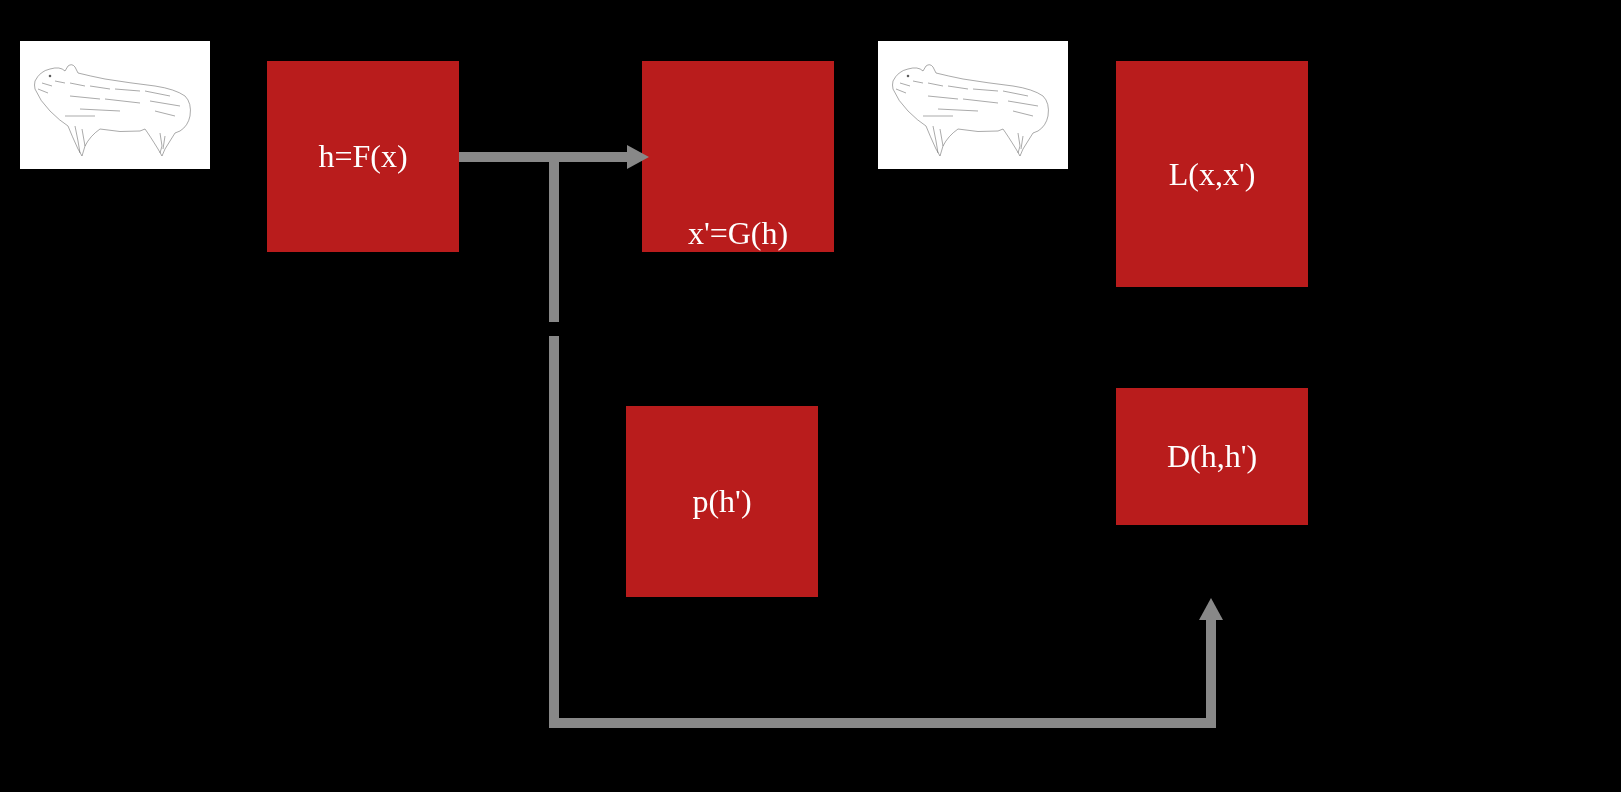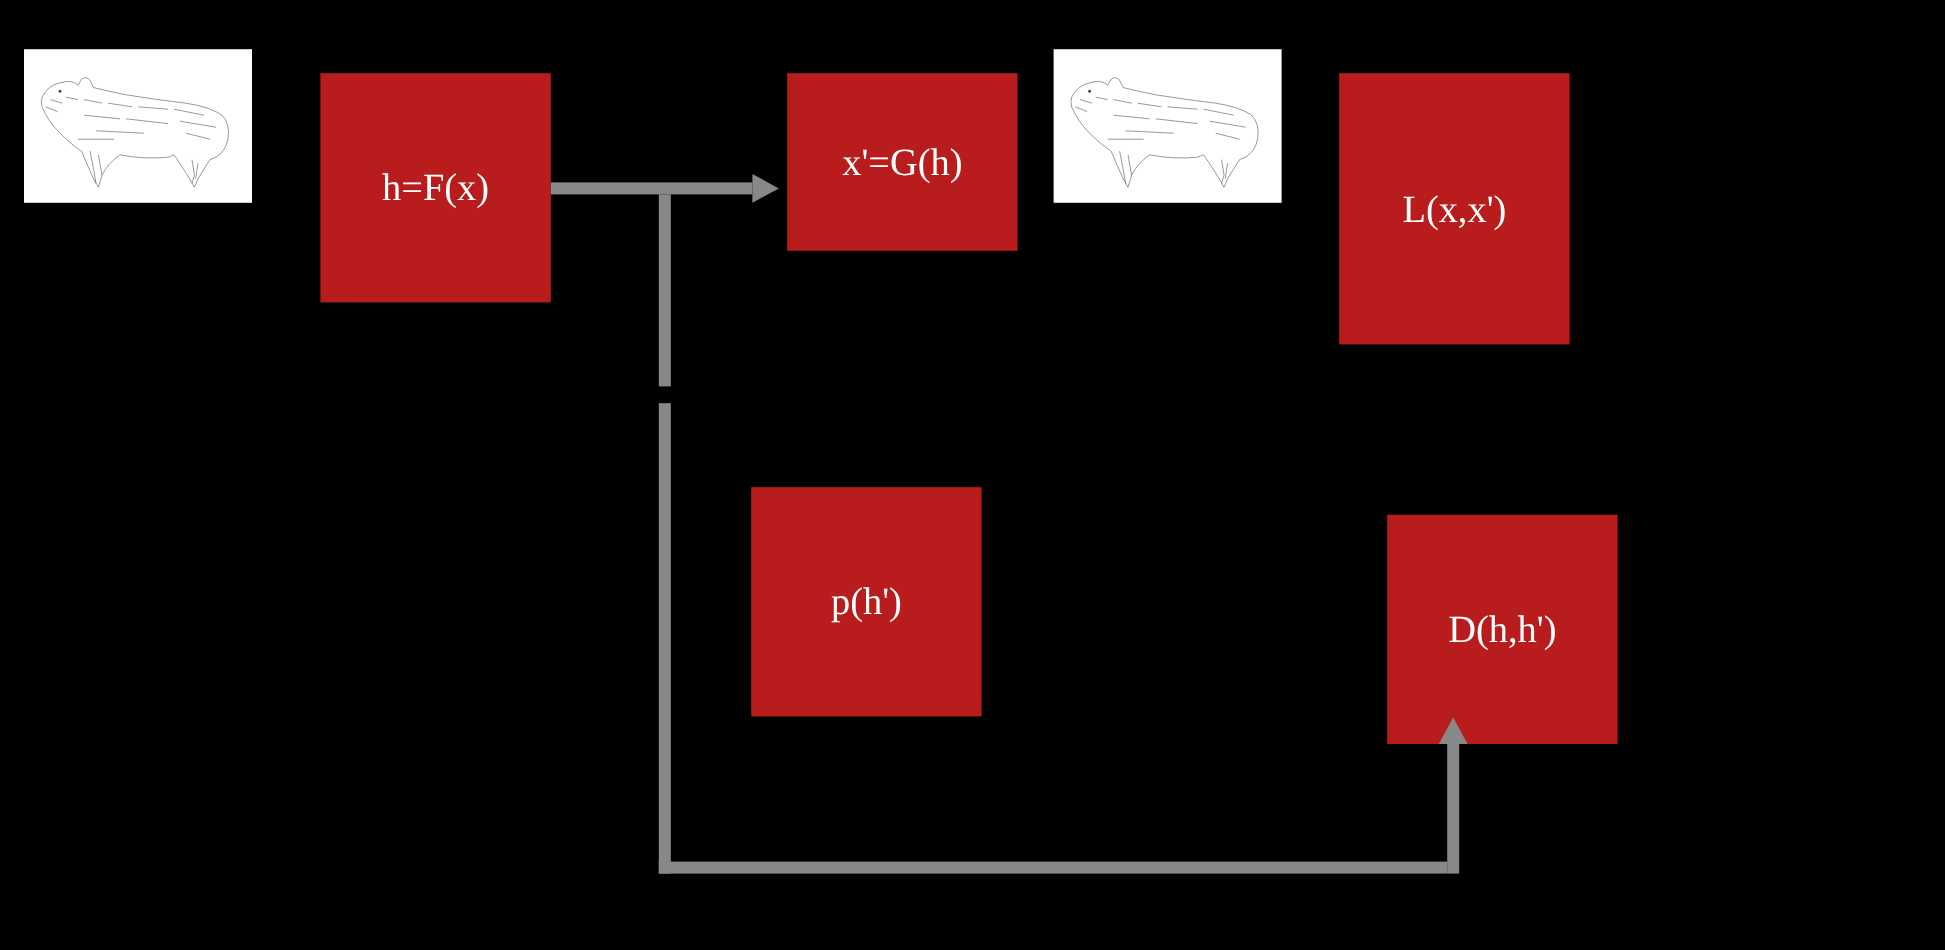--- a/index.html
+++ b/index.html
@@ -23,43 +23,43 @@
       justify-content: center;
       font-size: 32px;
     }
     .box-fx {
       left: 267px;
       top: 61px;
       width: 192px;
       height: 191px;
     }
     .box-gh {
-      left: 656px;
+      left: 642px;
       top: 61px;
       width: 192px;
-      height: 148px;
+      height: 191px;
+      align-items: flex-end;
     }
     .box-lxx {
       left: 1116px;
       top: 61px;
       width: 192px;
       height: 226px;
     }
     .box-ph {
       left: 626px;
       top: 406px;
       width: 192px;
       height: 191px;
     }
     .box-dhh {
       left: 1116px;
-      top: 429px;
+      top: 388px;
       width: 192px;
-      height: 191px;
-      margin-left: 40px;
+      height: 137px;
     }
     .wolf-image {
       position: absolute;
       width: 190px;
       height: 128px;
       background: #ffffff;
       overflow: hidden;
     }
     .wolf-image-1 {
       left: 20px;

